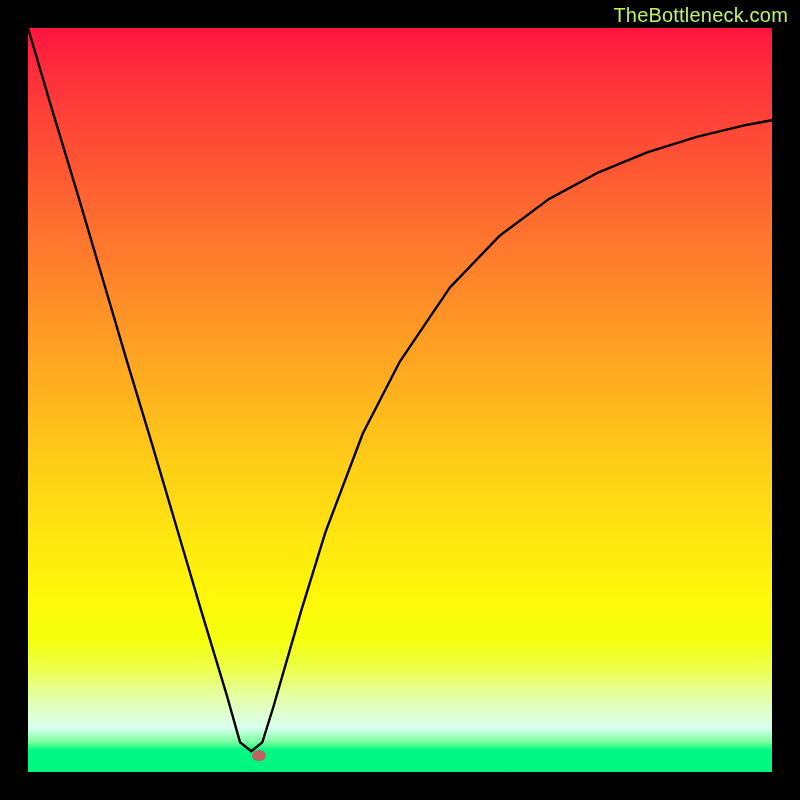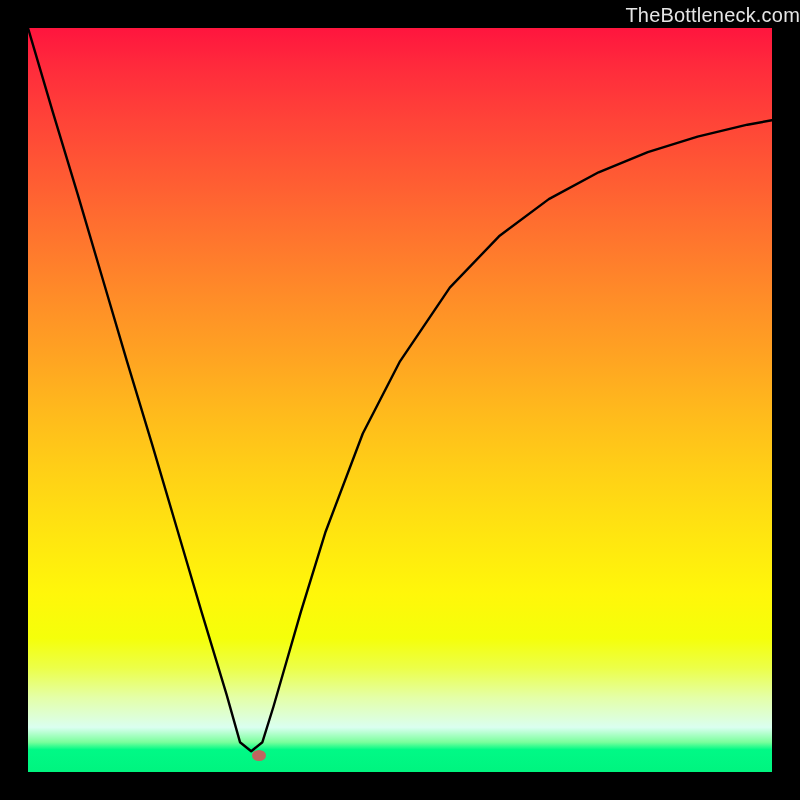--- a/index.html
+++ b/index.html
@@ -62,22 +62,22 @@
   .marker {
     position: absolute;
     width: 14px;
     height: 11px;
     border-radius: 50%;
     background: #bf645f;
   }
   .watermark {
     position: absolute;
     top: 4px;
-    right: 0;
-    color: #e5e5e5;
+    right: 12px;
+    color: #bef264;
     font-size: 20px;
     font-weight: 500;
     letter-spacing: 0.2px;
     user-select: none;
   }
 </style>
 </head>
 <body>
 
 <div class="frame">

